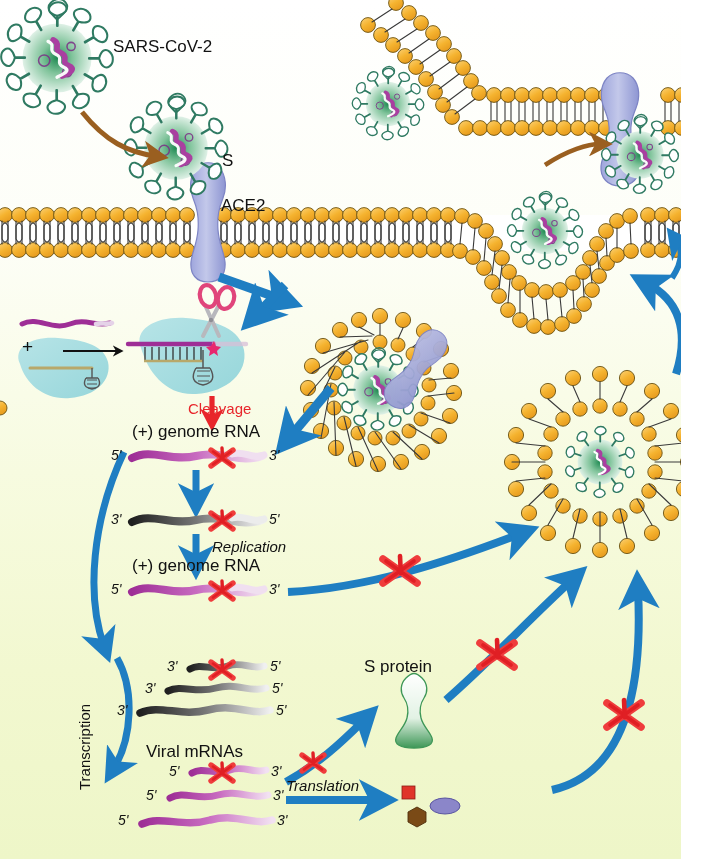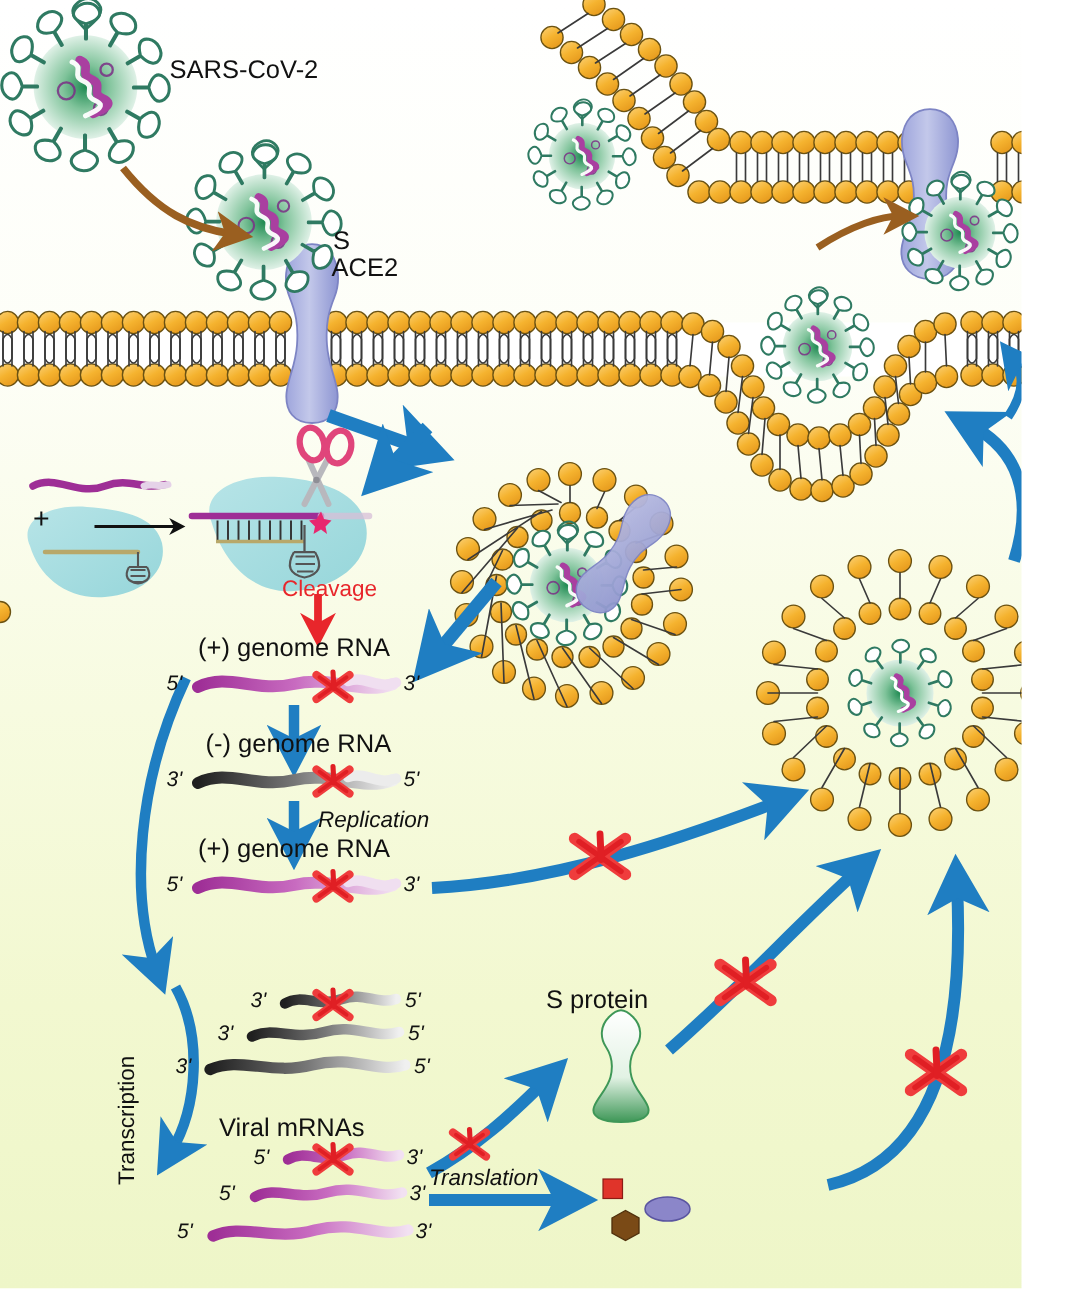--- a/index.html
+++ b/index.html
@@ -712,31 +712,30 @@
   <g>
     <rect x="402" y="786" width="13" height="13" fill="#e0342a" stroke="#8c1c14" stroke-width="0.8"></rect>
     <ellipse cx="445" cy="806" rx="15" ry="8" fill="#8b86c9" stroke="#5a55a0" stroke-width="1"></ellipse>
     <path d="M408,812 l9,-5 l9,5 l0,10 l-9,5 l-9,-5 z" fill="#7a4a16" stroke="#50300c" stroke-width="0.9"></path>
   </g>
 
 </svg>
 
 <div class="lbl lbl-big" style="left:113px;top:37px;">SARS-CoV-2</div>
 <div class="lbl lbl-big" style="left:222px;top:151px;">S</div>
-<div class="lbl lbl-big" style="left:221px;top:169px;">ACE2</div>
+<div class="lbl lbl-big" style="left:221px;top:196px;">ACE2</div>
 
 <div class="lbl lbl-big" style="left:22px;top:336px;font-size:19px;">+</div>
 
-<div class="lbl lbl-red" style="left:188px;top:384px;">Cleavage</div>
+<div class="lbl lbl-red" style="left:188px;top:400px;">Cleavage</div>
 
 <div class="lbl lbl-big" style="left:132px;top:422px;">(+) genome RNA</div>
 <div class="lbl lbl-prime" style="left:111px;top:447px;">5'</div>
 <div class="lbl lbl-prime" style="left:269px;top:447px;">3'</div>
 
-<div class="lbl lbl-big" style="left:137px;top:486px;">(-) genome RNA</div>
 <div class="lbl lbl-prime" style="left:111px;top:511px;">3'</div>
 <div class="lbl lbl-prime" style="left:269px;top:511px;">5'</div>
 
 <div class="lbl lbl-md" style="left:212px;top:538px;">Replication</div>
 
 <div class="lbl lbl-big" style="left:132px;top:556px;">(+) genome RNA</div>
 <div class="lbl lbl-prime" style="left:111px;top:581px;">5'</div>
 <div class="lbl lbl-prime" style="left:269px;top:581px;">3'</div>
 
 <div class="lbl lbl-prime" style="left:167px;top:658px;">3'</div>

